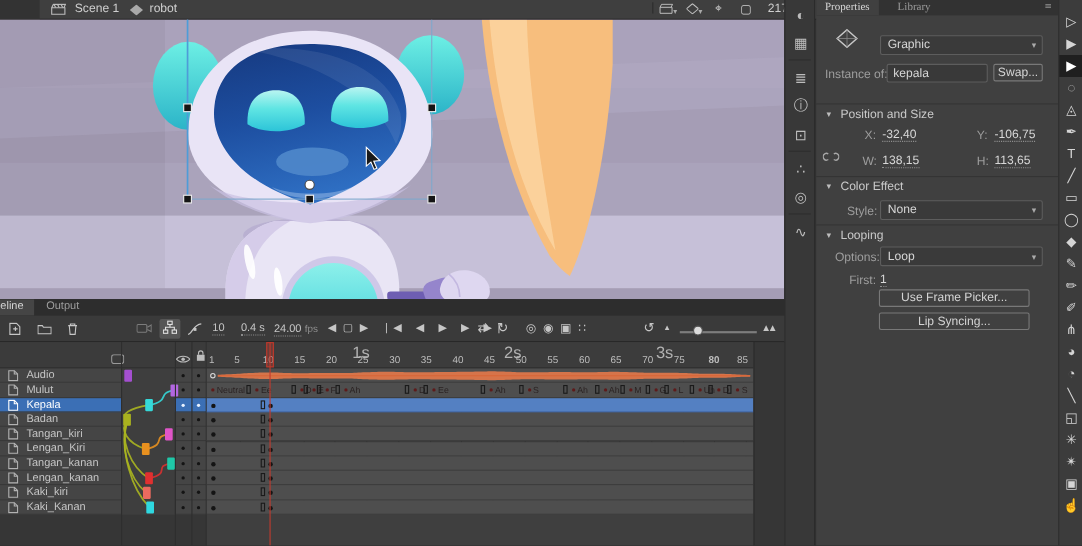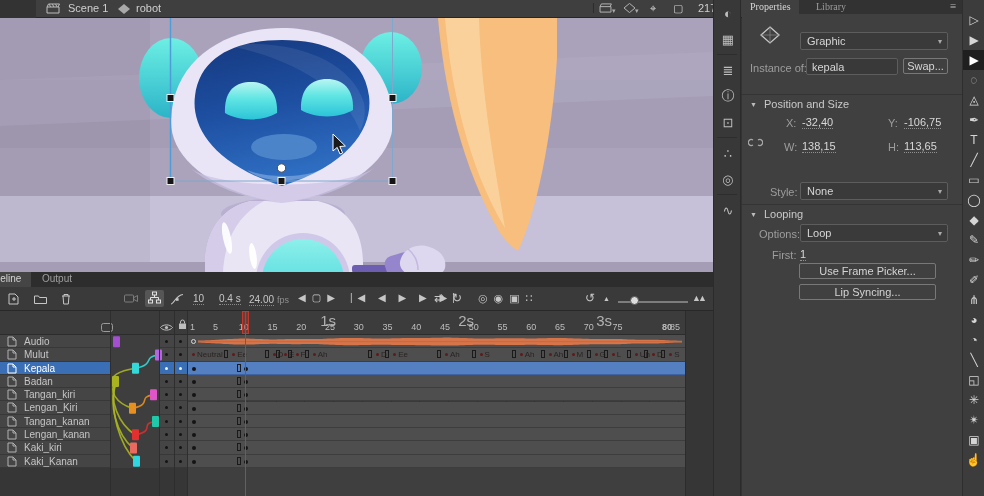--- a/index.html
+++ b/index.html
@@ -247,20 +247,24 @@
     <svg width="15" height="13" viewBox="0 0 15 13">
         <path d="M5,4 A3,3 0 1 0 5,9" fill="none" stroke="#a8a8a8" stroke-width="1.3"></path>
         <path d="M10,4 A3,3 0 1 1 10,9" fill="none" stroke="#a8a8a8" stroke-width="1.3"></path>
       </svg>
   </span>
   <span class="plabel" style="left:42px;top:141px">W:</span>
   <span class="pval" style="left:60px;top:140px">138,15</span>
   <span class="plabel" style="left:146px;top:141px">H:</span>
   <span class="pval" style="left:162px;top:140px">113,65</span>
 
+  <div class="sec-h" style="top:160px">
+    <span class="tri">▼</span>
+    <span>Color Effect</span>
+  </div>
   <span class="plabel" style="left:28px;top:186px">Style:</span>
   <div class="drop" style="left:58px;top:182px;width:148px">
     <span>None</span><span class="dchev">▾</span>
   </div>
 
   <div class="sec-h" style="top:204px">
     <span class="tri">▼</span>
     <span>Looping</span>
   </div>
   <span class="plabel" style="left:17px;top:228px">Options:</span>
@@ -526,21 +530,21 @@
           <div class="rnum" style="left: 165.75px;">30</div>
           <div class="rnum" style="left: 194.5px;">35</div>
           <div class="rnum" style="left: 223.25px;">40</div>
           <div class="rnum" style="left: 252px;">45</div>
           <div class="rnum" style="left: 280.75px;">50</div>
           <div class="rnum" style="left: 309.5px;">55</div>
           <div class="rnum" style="left: 338.25px;">60</div>
           <div class="rnum" style="left: 367px;">65</div>
           <div class="rnum" style="left: 395.75px;">70</div>
           <div class="rnum" style="left: 424.5px;">75</div>
-          <div class="rnum" style="left: 474px; font-weight: bold;">80</div>
+          <div class="rnum" style="left: 456px; font-weight: bold;">80</div>
           <div class="rnum" style="left: 482px;">85</div>
         </div>
       <div id="frows">
           <div class="gline" style="left: 30px;"></div>
           <div class="gline" style="left: 58.75px;"></div>
           <div class="gline" style="left: 87.5px;"></div>
           <div class="gline" style="left: 116.25px;"></div>
           <div class="gline" style="left: 145px;"></div>
           <div class="gline" style="left: 173.75px;"></div>
           <div class="gline" style="left: 202.5px;"></div>

